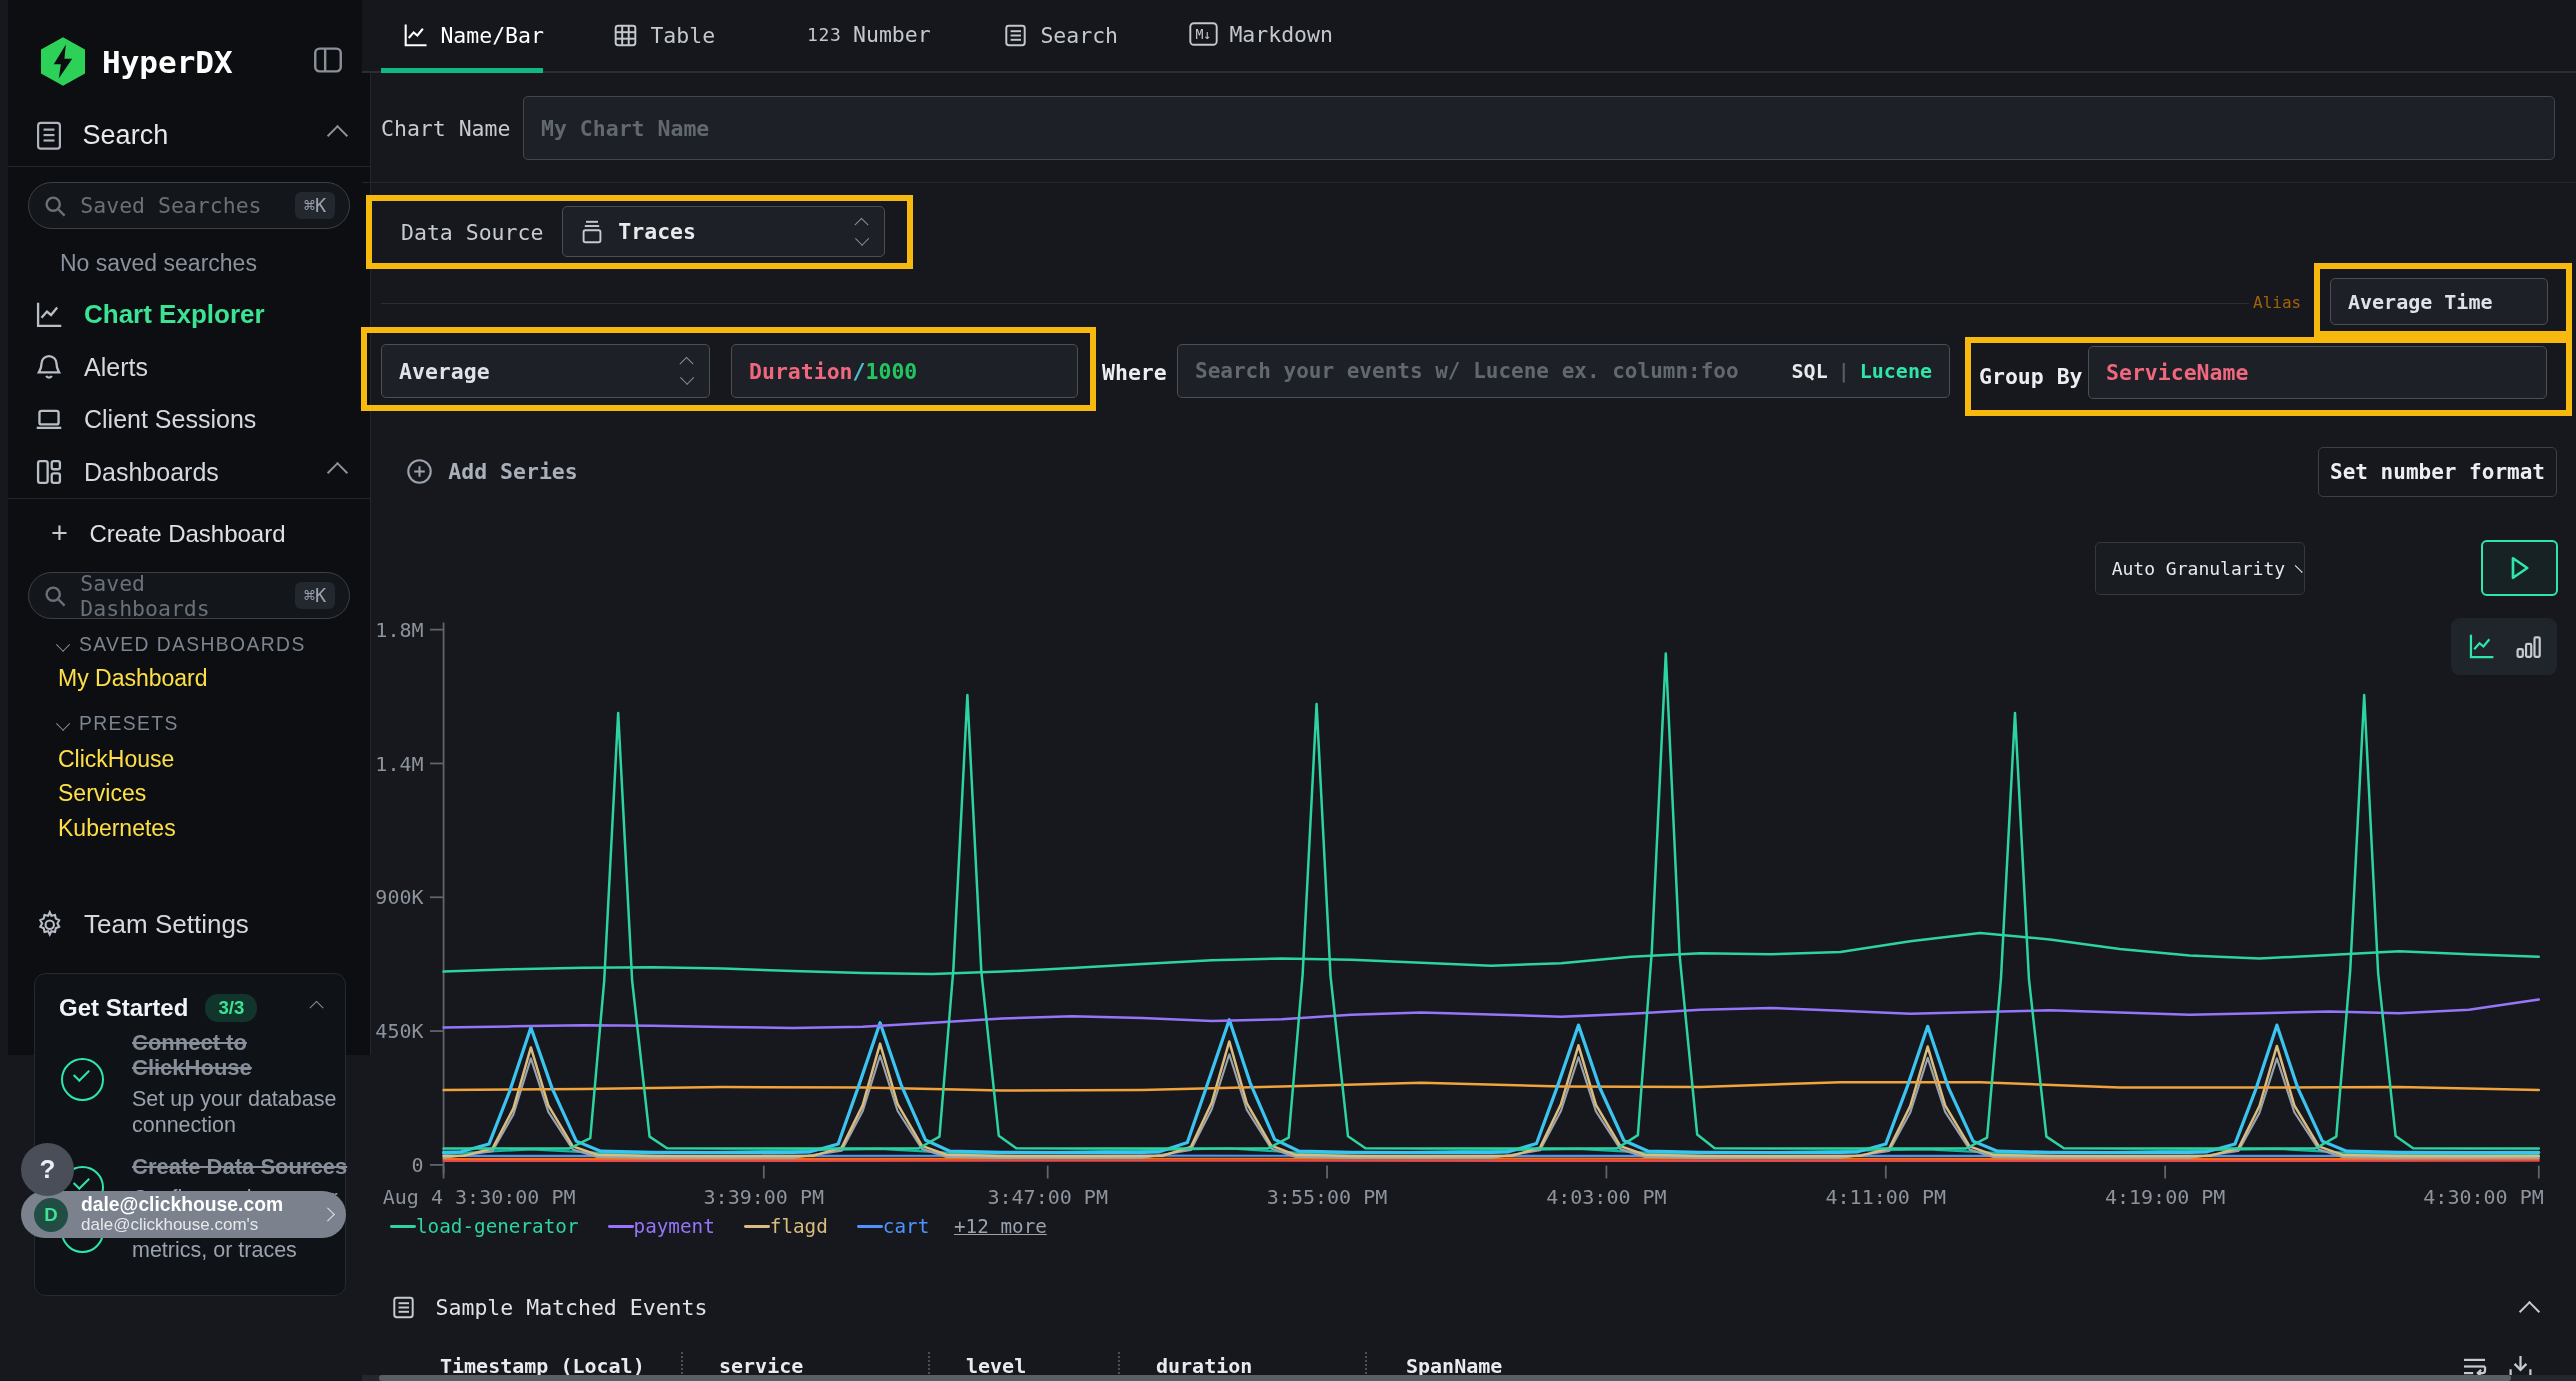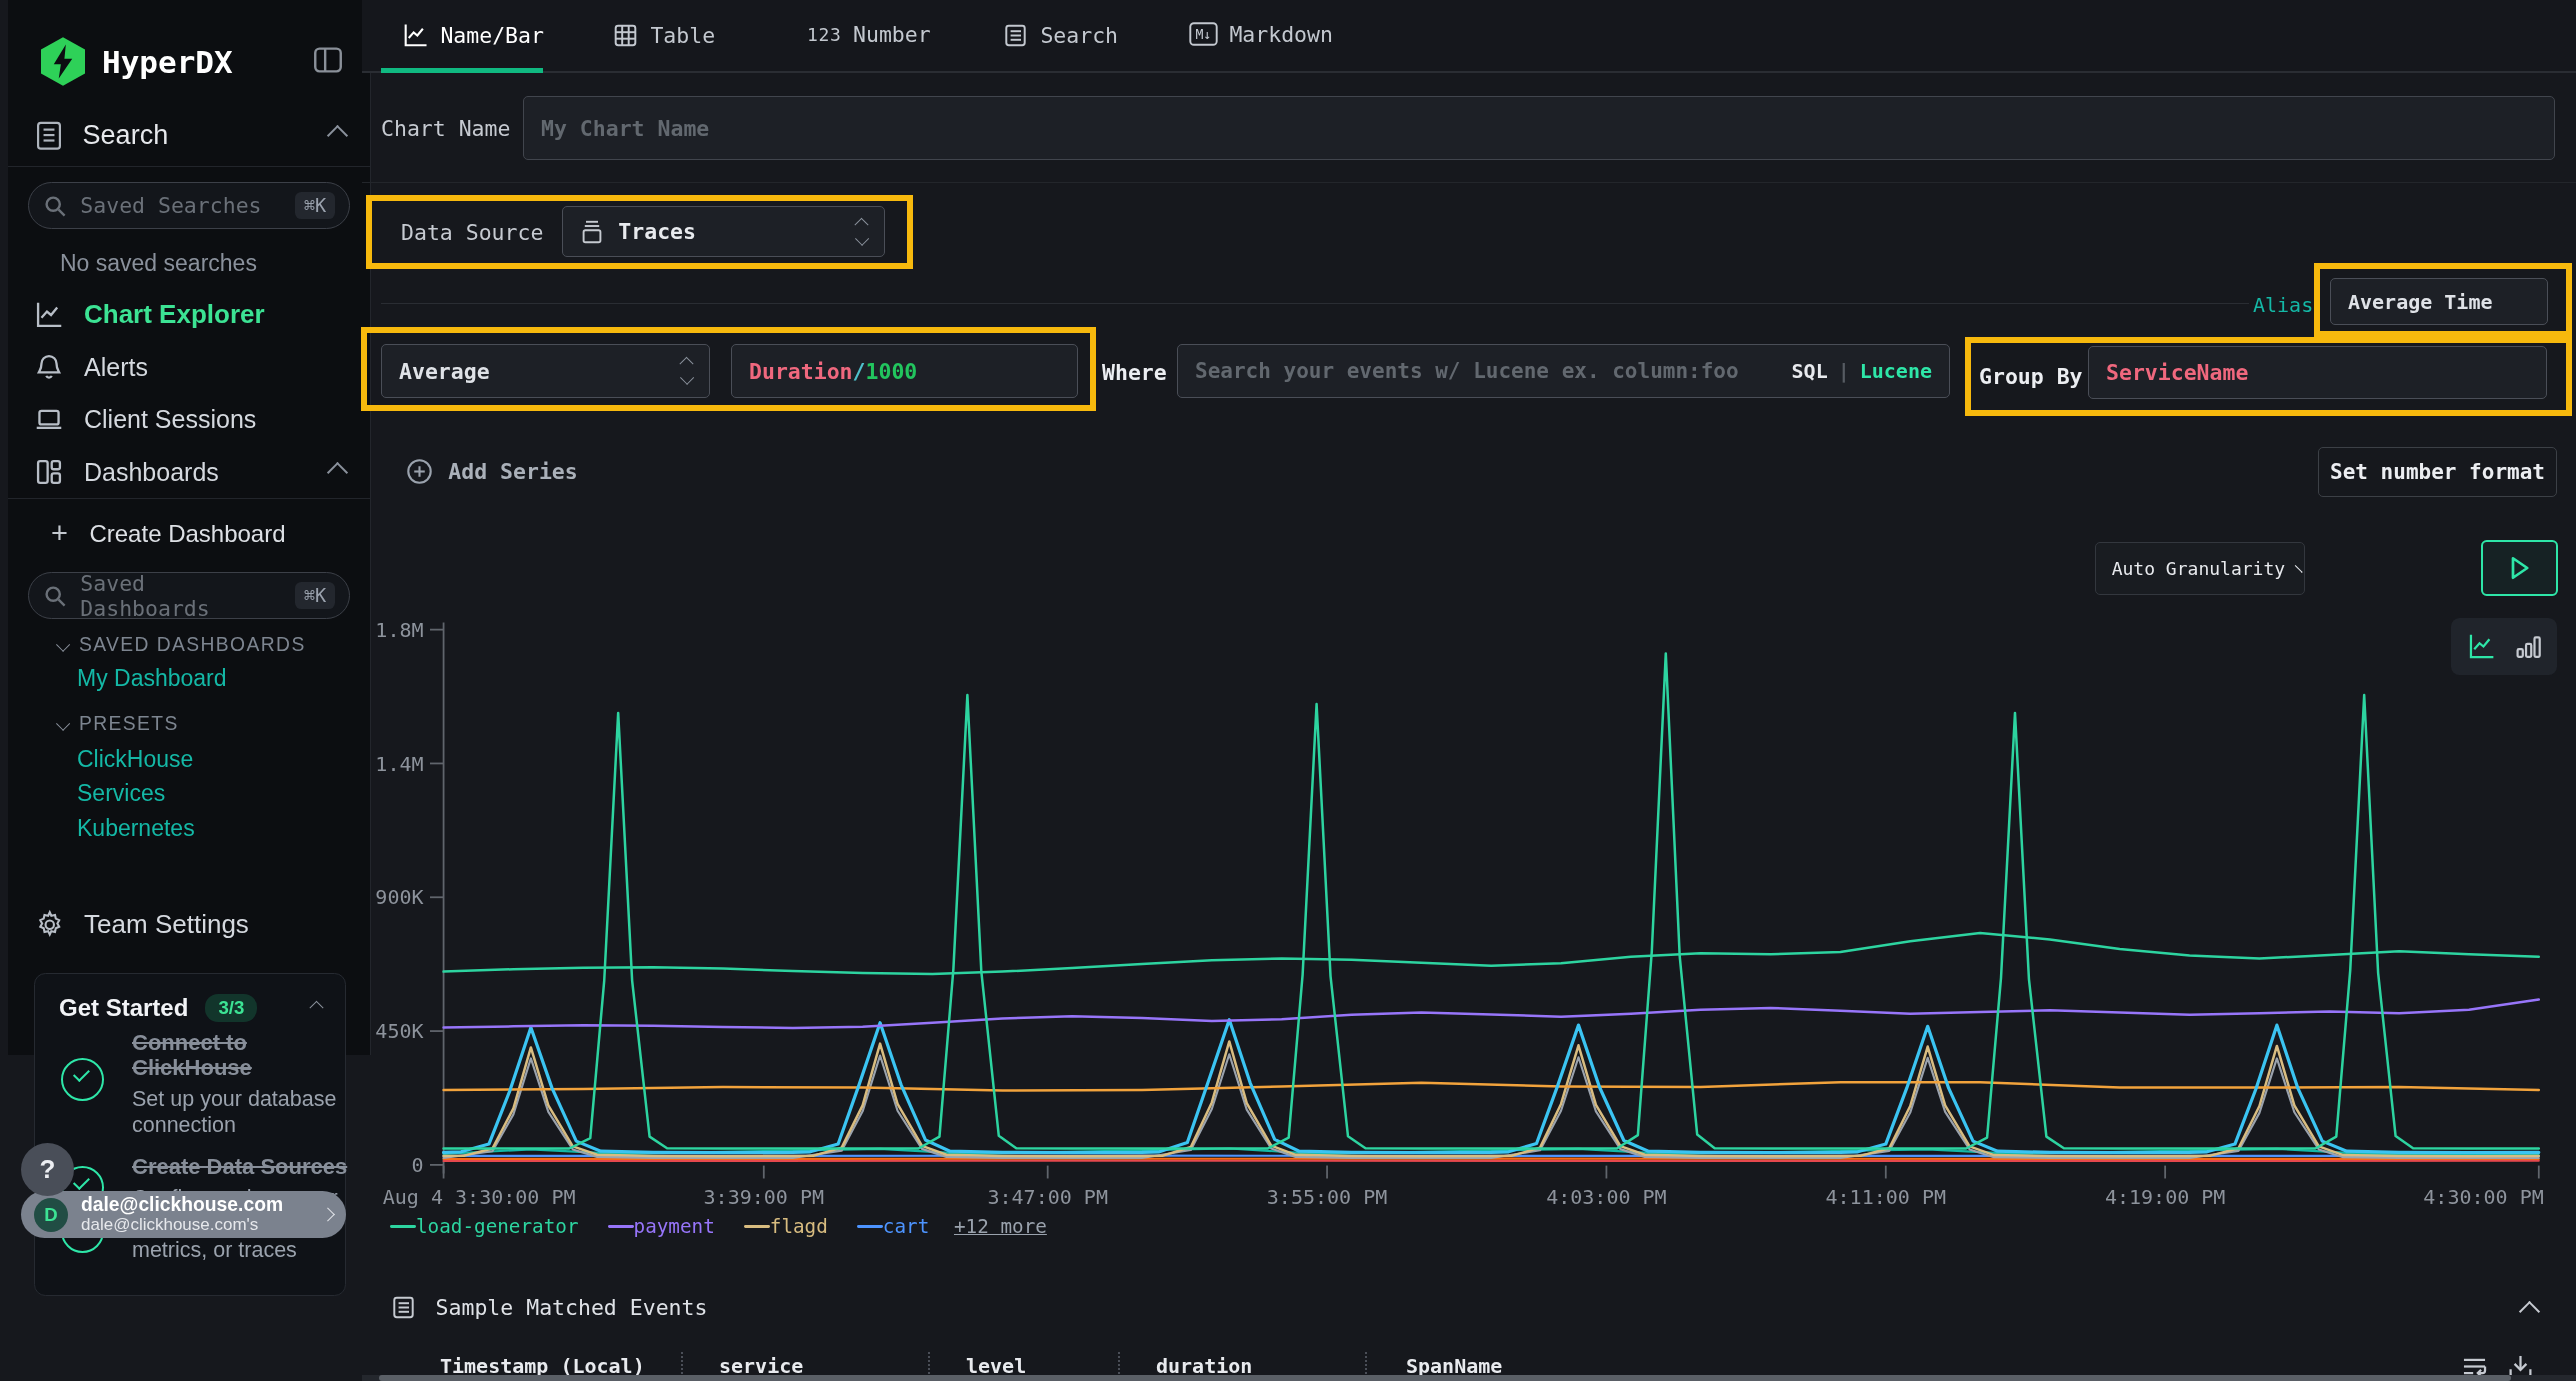--- a/index.html
+++ b/index.html
@@ -10,21 +10,21 @@
   .mono{font-family:"DejaVu Sans Mono",monospace;}
   
   #sidebar{position:absolute;left:8px;top:0;width:362px;height:1055px;background:#0c0e11;border-right:0.7px solid #23262c;}
   .sb-divider{position:absolute;left:0;width:362px;height:0.7px;background:#22252b;}
   .navlabel{font-size:25px;color:#d5d9df;}
   .pill{position:absolute;left:20px;width:322px;height:47px;border:1.4px solid #3c4048;border-radius:24px;
         background:#13161b;display:flex;align-items:center;gap:13px;padding:0 14.3px;box-sizing:border-box;}
   .pill .ph{color:#6a7078;font-size:21.5px;}
   .kbd{margin-left:auto;background:#23272e;border-radius:6.4px;padding:2.9px 8.6px;font-size:18.6px;color:#9aa2ad;}
   .grouphead{font-size:19.3px;color:#7d8590;letter-spacing:1.4px;display:flex;align-items:center;gap:11.4px;}
-  .groupitem{font-size:23px;color:#14b8a6;margin-left:19px;}
+  .groupitem{font-size:23px;color:#fde047;}
   
   .chev{display:inline-block;width:13px;height:13px;border-left:2.1px solid #8a919c;border-bottom:2.1px solid #8a919c;}
   .chev.up{transform:rotate(135deg);}
   .chev.down{transform:rotate(-45deg);}
   .chev.right{transform:rotate(-135deg);}
   .chev.small{width:8.6px;height:8.6px;border-width:1.8px;}
   
   #gscard{position:absolute;left:26px;top:973px;width:312px;height:323px;background:#0f1217;
           border:1.4px solid #262a31;border-radius:11.4px;box-sizing:border-box;}
   .checkcircle{position:absolute;width:43px;height:43px;border:2.9px solid #2ee6a8;border-radius:50%;box-sizing:border-box;}
@@ -275,21 +275,21 @@
       </span>
     <span style="color:#e8eaee;">Traces</span>
     <span class="updown">
         <span class="chev up small"></span>
         <span class="chev down small"></span>
       </span>
   </div>
 
   <div class="abs" style="left:381px;top:303px;width:1868px;height:0.7px;background:#2a2d33;"></div>
   <div class="ylbox" style="left:2314px;top:263px;width:258px;height:74px;"></div>
-  <div class="abs" style="left:2253px;top:293px;font-size:20px;color:#14b8a6;">Alias</div>
+  <div class="abs" style="left:2253px;top:293px;font-size:16px;color:#a16207;">Alias</div>
   <div class="input" style="left:2330px;top:278px;width:218px;height:47px;border-color:#4a4e57;font-size:20px;">
     <span style="color:#dfe2e7;">Average Time</span>
   </div>
 
   <div class="ylbox" style="left:361px;top:327px;width:735px;height:84px;"></div>
   <div class="input" style="left:381px;top:344px;width:329px;height:54px;border-color:#4a4e57;">
     <span style="color:#dfe2e7;">Average</span>
     <span class="updown">
         <span class="chev up small"></span>
         <span class="chev down small"></span>

